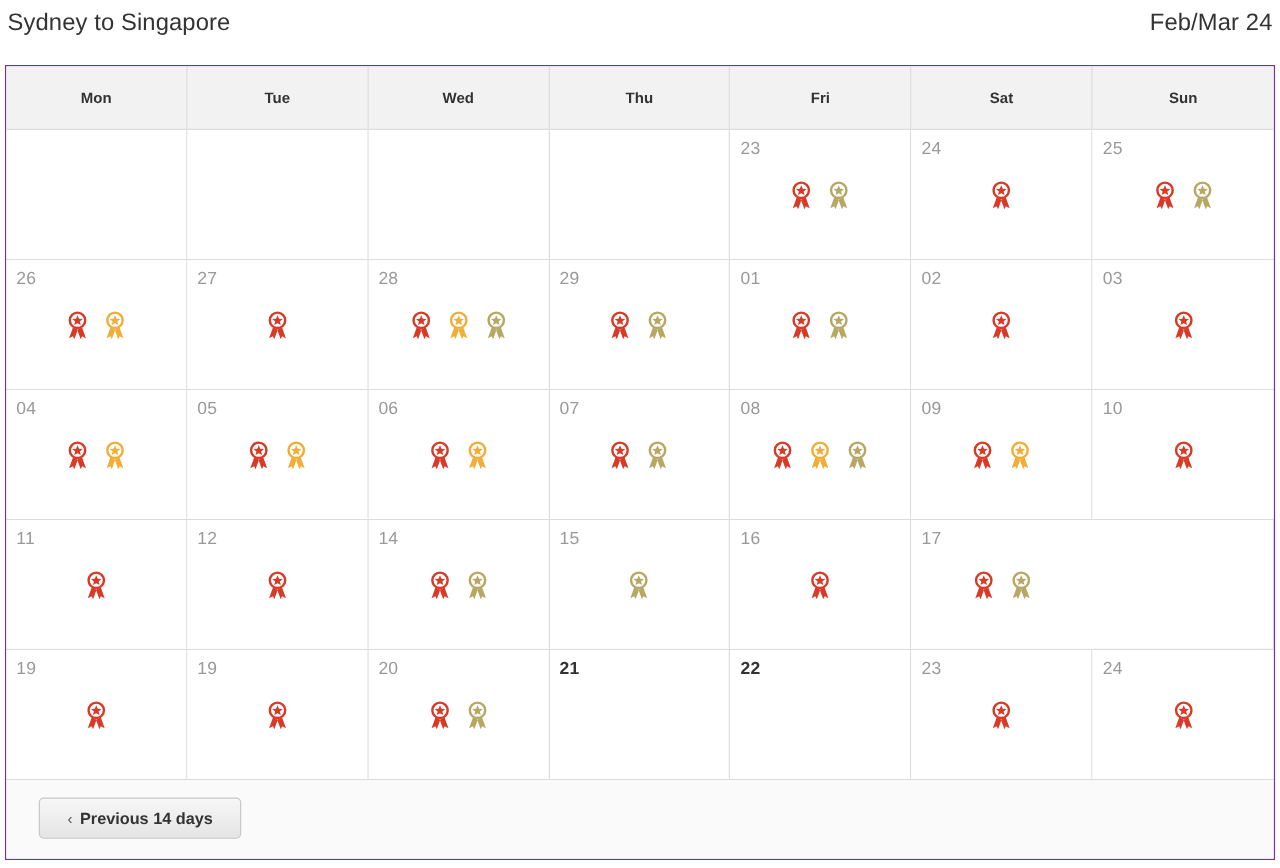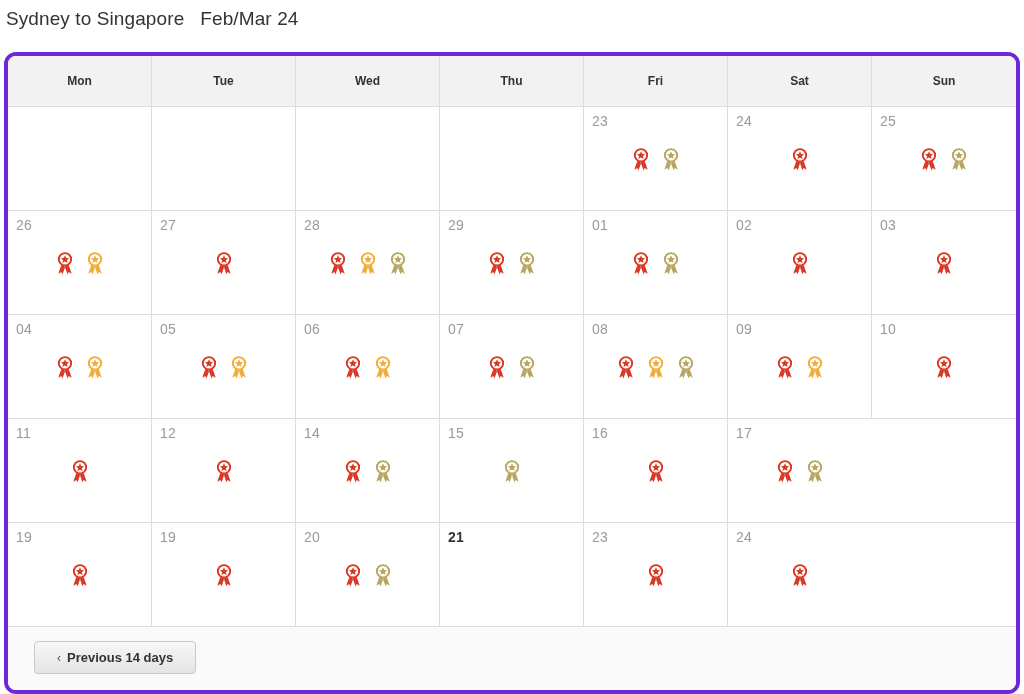--- a/index.html
+++ b/index.html
@@ -13,20 +13,21 @@
   body {
     font-family: "Liberation Sans", sans-serif;
     color: #333333;
     -webkit-font-smoothing: antialiased;
   }
 
   
   .page-header {
     display: flex;
     align-items: baseline;
+    justify-content: space-between;
     padding: 8px 6px 0 6px;
     height: 40px;
     box-sizing: border-box;
   }
   .route-title {
     font-size: 19px;
     font-weight: 400;
     color: #333333;
     letter-spacing: 0.1px;
   }
@@ -35,22 +36,22 @@
     font-weight: 400;
     color: #333333;
     letter-spacing: 0.1px;
     text-align: right;
     margin-left: 16px;
   }
 
   
   .calendar-panel {
     margin: 12px 4px 0 4px;
-    border: 4px solid #6d28d9;
-    border-radius: 12px;
+    border: 1px solid #6d28d9;
+    border-radius: 0;
     background: #ffffff;
     box-sizing: border-box;
     overflow: hidden;
   }
 
   .weekday-row {
     display: grid;
     grid-template-columns: repeat(7, 1fr);
     background: #f2f2f2;
     border-bottom: 1px solid #dddddd;
@@ -681,20 +682,23 @@
                   <path d="M12 5.6 L13.6 9.3 L17.6 9.6 L14.5 12.2 L15.5 16.1 L12 14.0 L8.5 16.1 L9.5 12.2 L6.4 9.6 L10.4 9.3 Z"></path>
                 </g>
               </svg>
             </span>
           </div>
         </div>
         <div class="day-cell">
           <div class="day-number is-highlighted">21</div>
         </div>
         <div class="day-cell">
+          <div class="day-number is-highlighted">22</div>
+        </div>
+        <div class="day-cell">
           <div class="day-number">23</div>
           <div class="ribbon-strip">
             <span>
               <svg viewBox="0 0 24 32" class="ribbon-icon">
                 <g fill="#d83a27">
                   <path d="M7.2 18.4 L3.0 30.2 L7.1 27.9 L8.6 31.2 L12.3 21.0 Z M16.8 18.4 L21.0 30.2 L16.9 27.9 L15.4 31.2 L11.7 21.0 Z"></path>
                   <circle cx="12" cy="11" r="8.2" fill="none" stroke="#d83a27" stroke-width="2.6"></circle>
                   <path d="M12 5.6 L13.6 9.3 L17.6 9.6 L14.5 12.2 L15.5 16.1 L12 14.0 L8.5 16.1 L9.5 12.2 L6.4 9.6 L10.4 9.3 Z"></path>
                 </g>
               </svg>

